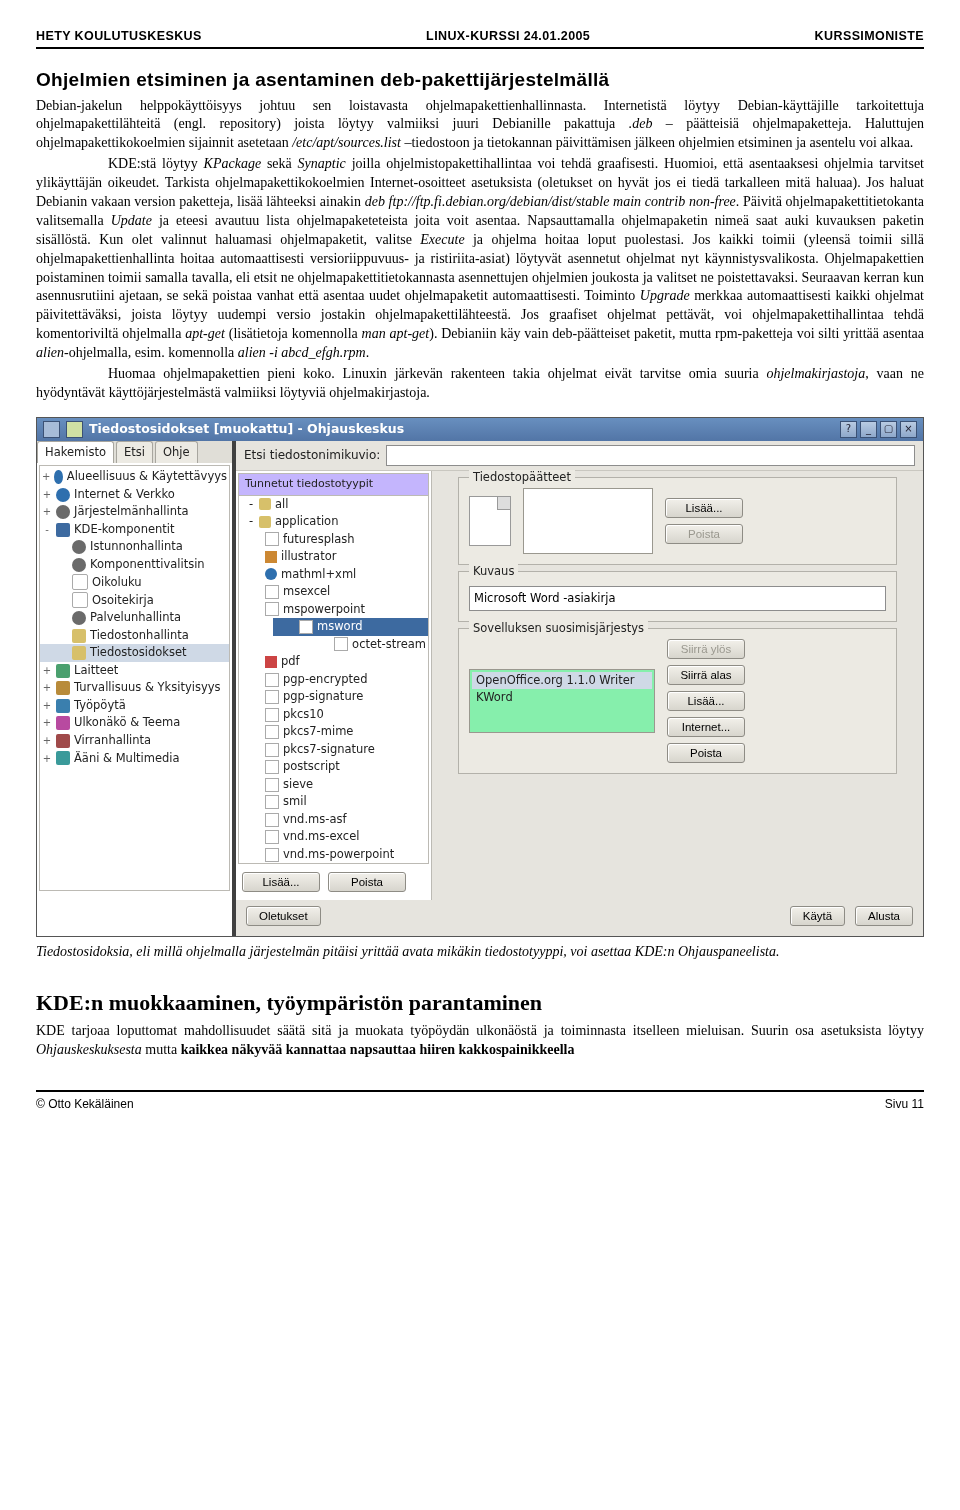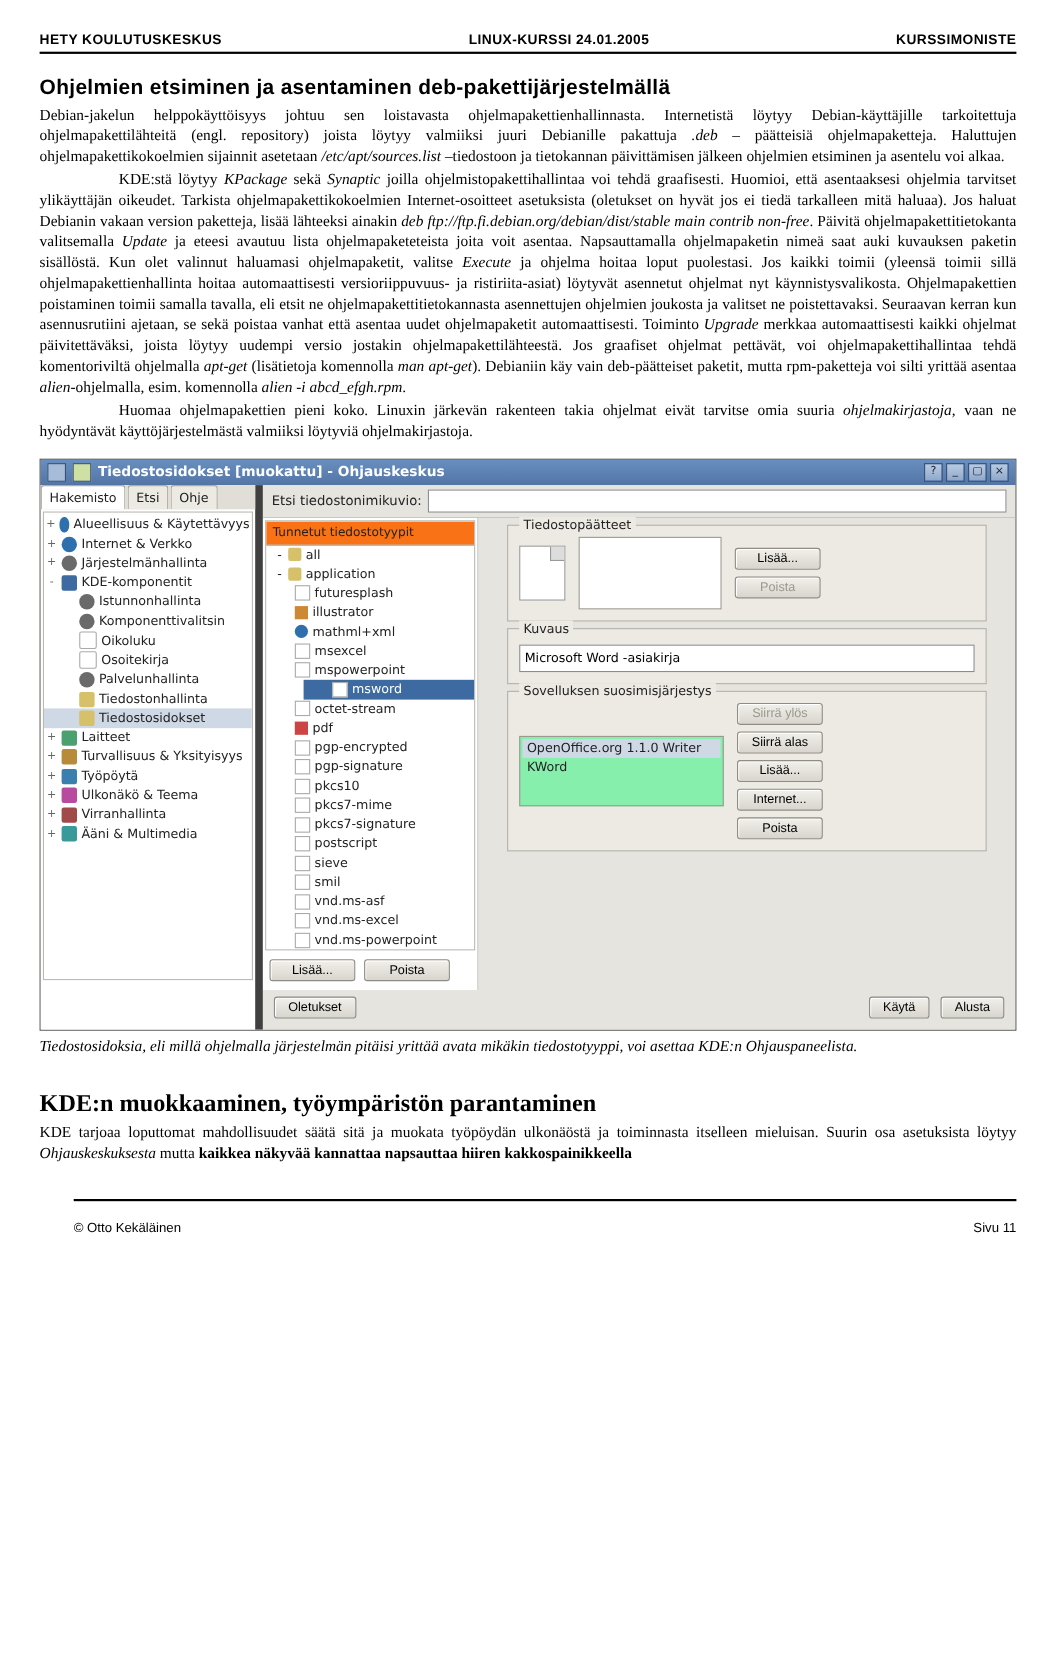--- a/index.html
+++ b/index.html
@@ -79,21 +79,21 @@
   .u{ text-decoration: underline; text-decoration-thickness:1px; }
   .search-row{
     display:flex;align-items:center;padding:4px 8px;gap:6px;
     border-bottom:1px solid #c9c7c0;background:#e6e4de;
   }
   .text-field{
     flex:1;height:19px;border:1px solid #8d8d8d;background:#fff;
   }
   .pane-row{display:flex;}
   .left-col{
-    width:195px;border-right:7px solid #404040;
+    width:195px;border-right:4px solid #404040;
     background:#fff;
   }
   .tabs{display:flex;background:#e0ded7;font-size:11.5px;}
   .tab{
     border:1px solid #a8a69f;border-bottom:none;
     padding:3px 7px;margin-right:2px;background:#eceae3;
     border-radius:3px 3px 0 0;
   }
   .tab.active{background:#fff;font-weight:normal;}
   .tree{background:#fff;border:1px solid #bcbab4;margin:2px;padding:2px 0;height:420px;overflow:hidden;}
@@ -109,21 +109,21 @@
   .ic.desk{background:#3a7fae;border-radius:2px;}
   .ic.paint{background:#b84aa0;border-radius:2px;}
   .ic.power{background:#a04a4a;border-radius:2px;}
   .ic.snd{background:#3a9a9a;border-radius:2px;}
   .ic.doc{background:#fff;border:1px solid #aaa;}
   .ic.pdf{background:#c44;}
   .ic.img{background:#cc8833;}
   .sel{background:#cfd9e6;}
   .mid-col{width:195px;border-right:1px solid #bcbab4;background:#fff;display:flex;flex-direction:column;}
   .mid-col .listwrap{margin:2px;border:1px solid #bcbab4;flex:1;background:#fff;overflow:hidden;}
-  .lst-head{background:#f97316;border-bottom:1px solid #bcbab4;font-size:11px;padding:3px 6px;}
+  .lst-head{background:#c4b5fd;border-bottom:1px solid #bcbab4;font-size:11px;padding:3px 6px;}
   .lst-item{display:flex;align-items:center;padding:1px 2px 1px 10px;font-size:11.5px;}
   .lst-item.selmid{background:#3d6aa0;color:#fff;}
   .mid-buttons{display:flex;gap:8px;padding:6px 6px 8px 6px;justify-content:flex-start;}
   .btn3d{
     border:1px solid #8e8c85;background:linear-gradient(#f2f0ea,#d7d5cd);
     padding:3px 12px;font-size:11.5px;border-radius:3px;
     box-shadow:inset 1px 1px 0 #fff;
   }
   .btn3d.wide{min-width:78px;text-align:center;}
   .btn3d:disabled,.btn3d.disabled{color:#9a988f;}
@@ -154,21 +154,21 @@
     font-family: "Times New Roman", serif;
     font-weight: bold;
     font-size: 22px;
     margin: 26px 0 4px 0;
   }
   .pgfooter{
     margin-top:30px;
     border-top:2px solid #000;
     display:flex;justify-content:space-between;
     font-family: Arial, Helvetica, sans-serif;
-    font-size:12px;padding-top:16px;margin-left:31px;
+    font-size:12px;padding-top:4px;
   }
 </style>
 </head>
 <body>
 
 <div class="hdr">
   <span>HETY KOULUTUSKESKUS</span>
   <span>LINUX-KURSSI 24.01.2005</span>
   <span>KURSSIMONISTE</span>
 </div>
@@ -337,21 +337,21 @@
                   <span style="margin-left:4px;">msexcel</span>
                 </div>
                 <div class="lst-item" style="padding-left: 26px;">
                   <span class="ic doc" style="width:12px;height:12px;"></span>
                   <span style="margin-left:4px;">mspowerpoint</span>
                 </div>
                 <div class="lst-item selmid" style="padding-left: 26px; margin-left: 34px;">
                   <span class="ic doc" style="width:12px;height:12px;"></span>
                   <span style="margin-left:4px;">msword</span>
                 </div>
-                <div class="lst-item" style="padding-left: 26px;">
+                <div class="lst-item" style="padding-left: 26px; justify-content: flex-end;">
                   <span class="ic doc" style="width:12px;height:12px;"></span>
                   <span style="margin-left:4px;">octet-stream</span>
                 </div>
                 <div class="lst-item" style="padding-left: 26px;">
                   <span class="ic pdf" style="width:12px;height:12px;"></span>
                   <span style="margin-left:4px;">pdf</span>
                 </div>
                 <div class="lst-item" style="padding-left: 26px;">
                   <span class="ic doc" style="width:12px;height:12px;"></span>
                   <span style="margin-left:4px;">pgp-encrypted</span>

